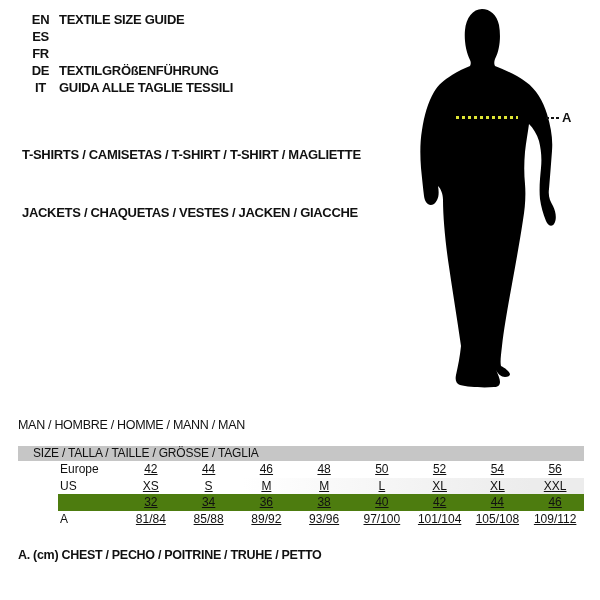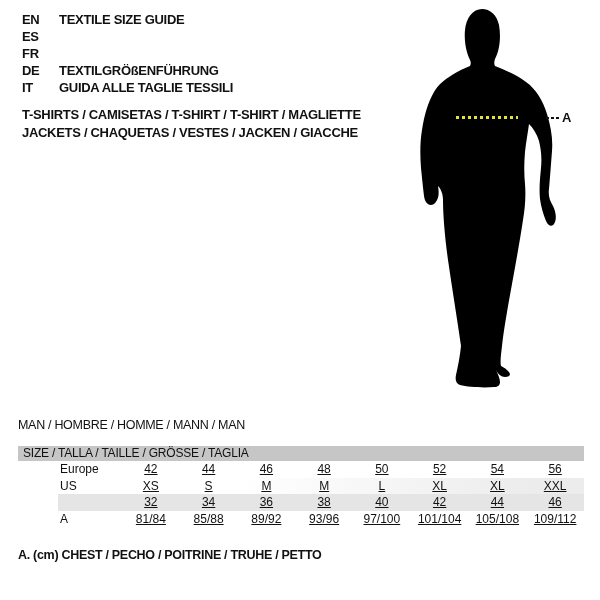--- a/index.html
+++ b/index.html
@@ -3,42 +3,42 @@
 <meta charset="utf-8">
 <style>
   html,body{margin:0;padding:0;background:#fff;}
   #canvas{
     position:relative;width:600px;height:600px;background:#ffffff;
     font-family:"Liberation Sans",sans-serif;color:#111;overflow:hidden;
   }
   
   .lang-block{position:absolute;left:22px;top:11px;}
   .lang-row{display:flex;height:17px;line-height:17px;font-size:13px;font-weight:700;letter-spacing:-0.3px;}
-  .lang-code{width:37px;}
+  .lang-code{width:37px;text-align:center;}
   
   .cat-block{position:absolute;left:22px;top:106px;}
-  .cat-line{height:18px;line-height:18px;font-size:13px;font-weight:700;letter-spacing:-0.3px;}
+  .cat-line{height:18px;line-height:18px;font-size:13px;font-weight:700;letter-spacing:-0.3px;margin-top:40px;}
   
   .figure-wrap{position:absolute;left:400px;top:0;width:200px;height:400px;}
   .figure-wrap svg{display:block;width:200px;height:400px;}
   .chest-line-yellow{position:absolute;left:456px;top:116px;width:62px;height:3px;
     background:repeating-linear-gradient(90deg,#dfe636 0 3px,transparent 3px 6px);}
   .chest-line-black{position:absolute;left:546px;top:117px;width:14px;height:2px;
     background:repeating-linear-gradient(90deg,#111 0 3px,transparent 3px 5px);}
   .chest-label{position:absolute;left:562px;top:110px;font-size:13px;font-weight:600;}
   
   .section-title{position:absolute;left:18px;top:418px;font-size:12.5px;font-weight:400;letter-spacing:-0.3px;}
   
   .size-table{position:absolute;left:18px;top:446px;width:566px;font-size:12px;}
-  .thead{background:#c6c6c6;height:15px;line-height:15px;padding-left:5px;letter-spacing:-0.2px;}
+  .thead{background:#c6c6c6;height:15px;line-height:15px;padding-left:15px;letter-spacing:-0.2px;}
   .trow{display:flex;height:16.5px;line-height:16.5px;margin-left:40px;}
   .trow .tlabel{width:62px;padding-left:2px;}
   .trow .tcell{flex:1;text-align:center;text-decoration:underline;}
   .row-fade{background:linear-gradient(90deg,#ffffff 0%,#ffffff 35%,#ececec 90%);align-items:center;}
-  .row-stripe{background:#e5e5e5;}
+  .row-stripe{background:#4d7c0f;}
   
   .footnote{position:absolute;left:18px;top:548px;font-size:12.5px;font-weight:700;letter-spacing:-0.3px;}
 </style>
 </head>
 <body>
 
 <div id="canvas">
 
   <div class="lang-block">
     <div class="lang-row">

